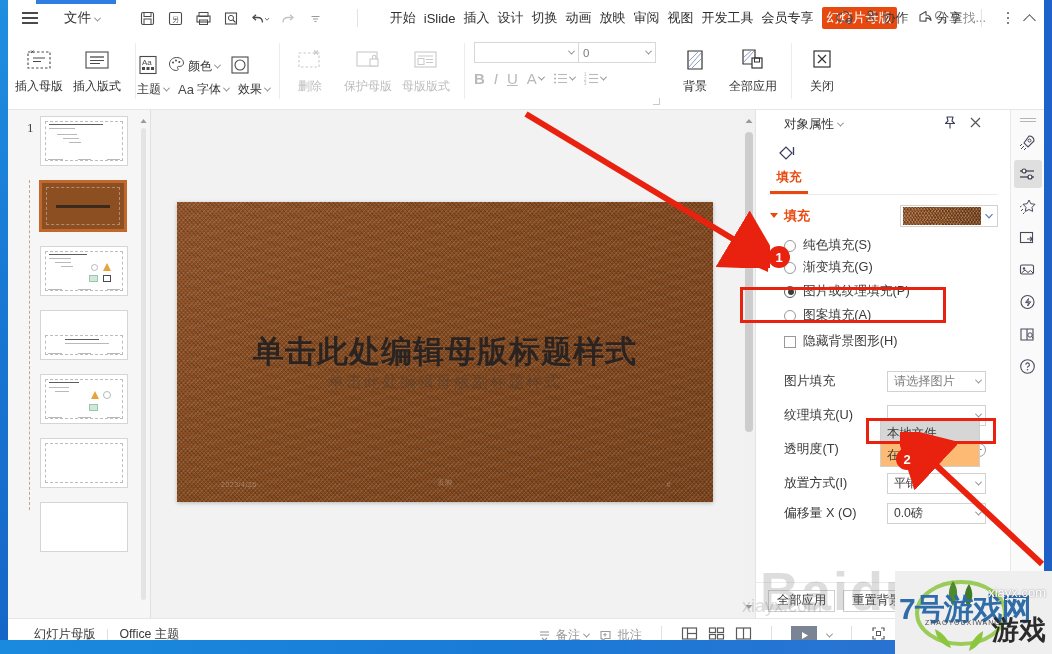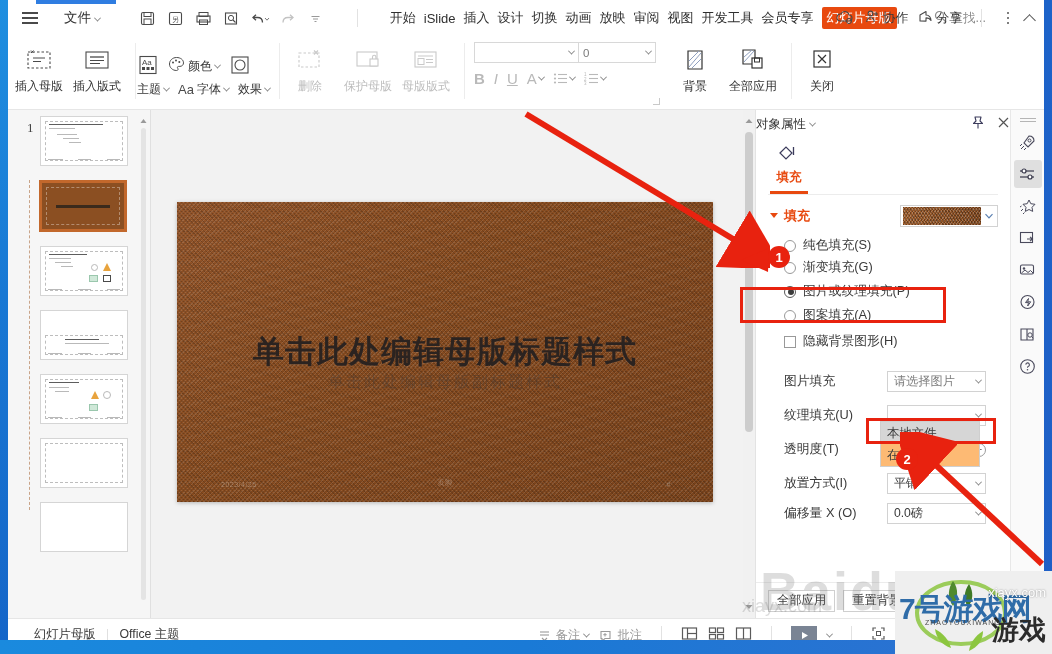--- a/index.html
+++ b/index.html
@@ -135,21 +135,21 @@
   .canvas-vscroll { position:absolute; right:0; top:0; width:12px; bottom:0;
     background:#f1f1f1; }
   .canvas-vscroll .thumbbar { position:absolute; left:2px; top:22px; width:8px; height:300px;
     background:#cdcdcd; border-radius:4px; }
   .vs-arrow { position:absolute; left:0; width:12px; height:14px; display:flex;
     align-items:center; justify-content:center; }
 
   
   .proppanel { width:255px; background:#fff; border-left:1px solid #e3e3e3;
     position:relative; }
-  .pp-header { display:flex; align-items:center; height:28px; padding:0 0;
+  .pp-header { display:flex; align-items:center; height:28px; padding:0 28px;
     font-size:12.5px; color:#333; }
   .pp-header .ttl { display:flex; align-items:center; gap:4px; }
   .pp-header .hdr-right { margin-left:auto; display:flex; align-items:center; gap:12px; }
   .pp-tabs { padding:4px 0 0 14px; }
   .pp-tab { display:inline-flex; flex-direction:column; align-items:center; gap:3px; }
   .pp-tab .tico { height:24px; display:flex; align-items:center; }
   .pp-tab .tlbl { font-size:12.5px; color:#e8490f; font-weight:bold; }
   .pp-tab .underline { width:38px; height:2.5px; background:#e8490f; margin-top:2px; }
   .pp-divider { height:1px; background:#ececec; margin:0 12px; }
   .pp-section { padding:10px 12px 0 14px; }

